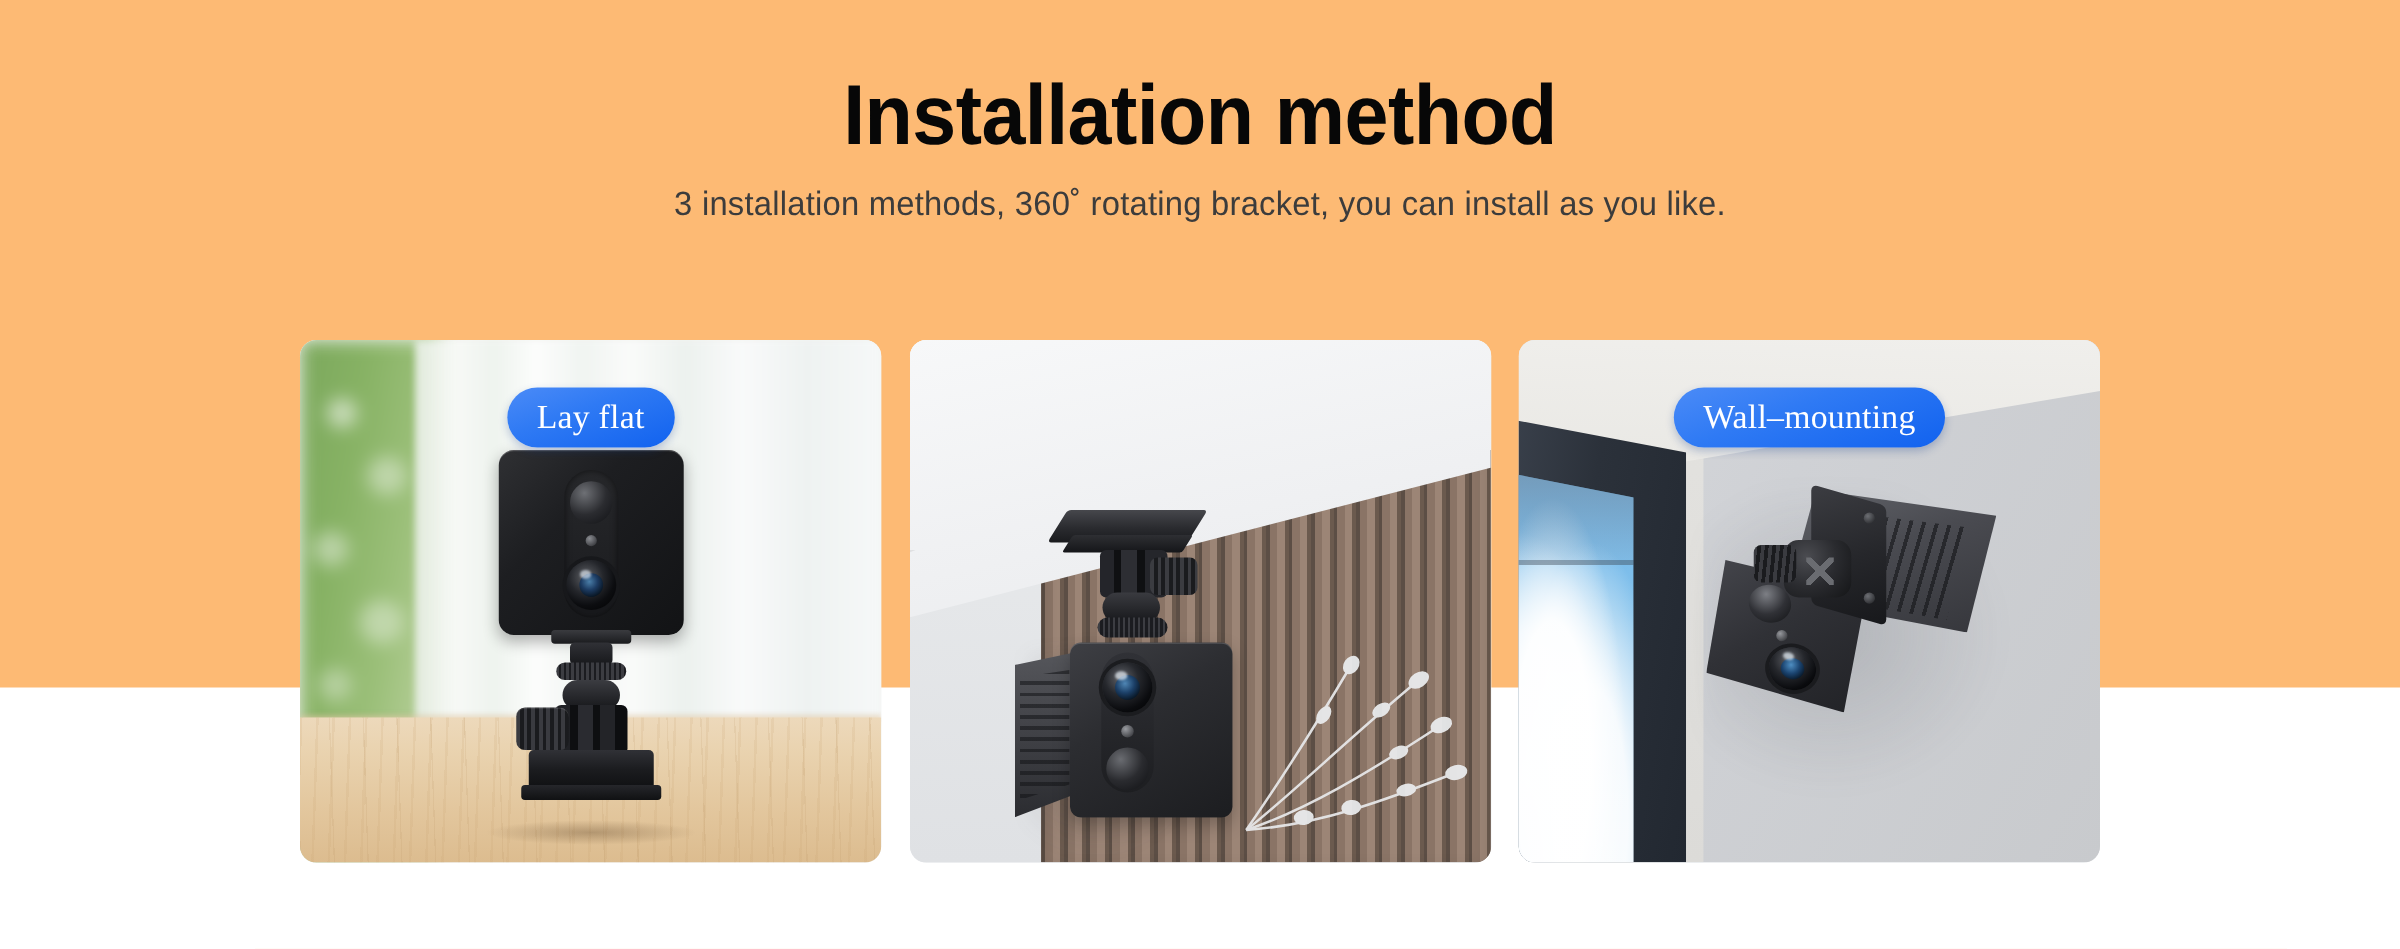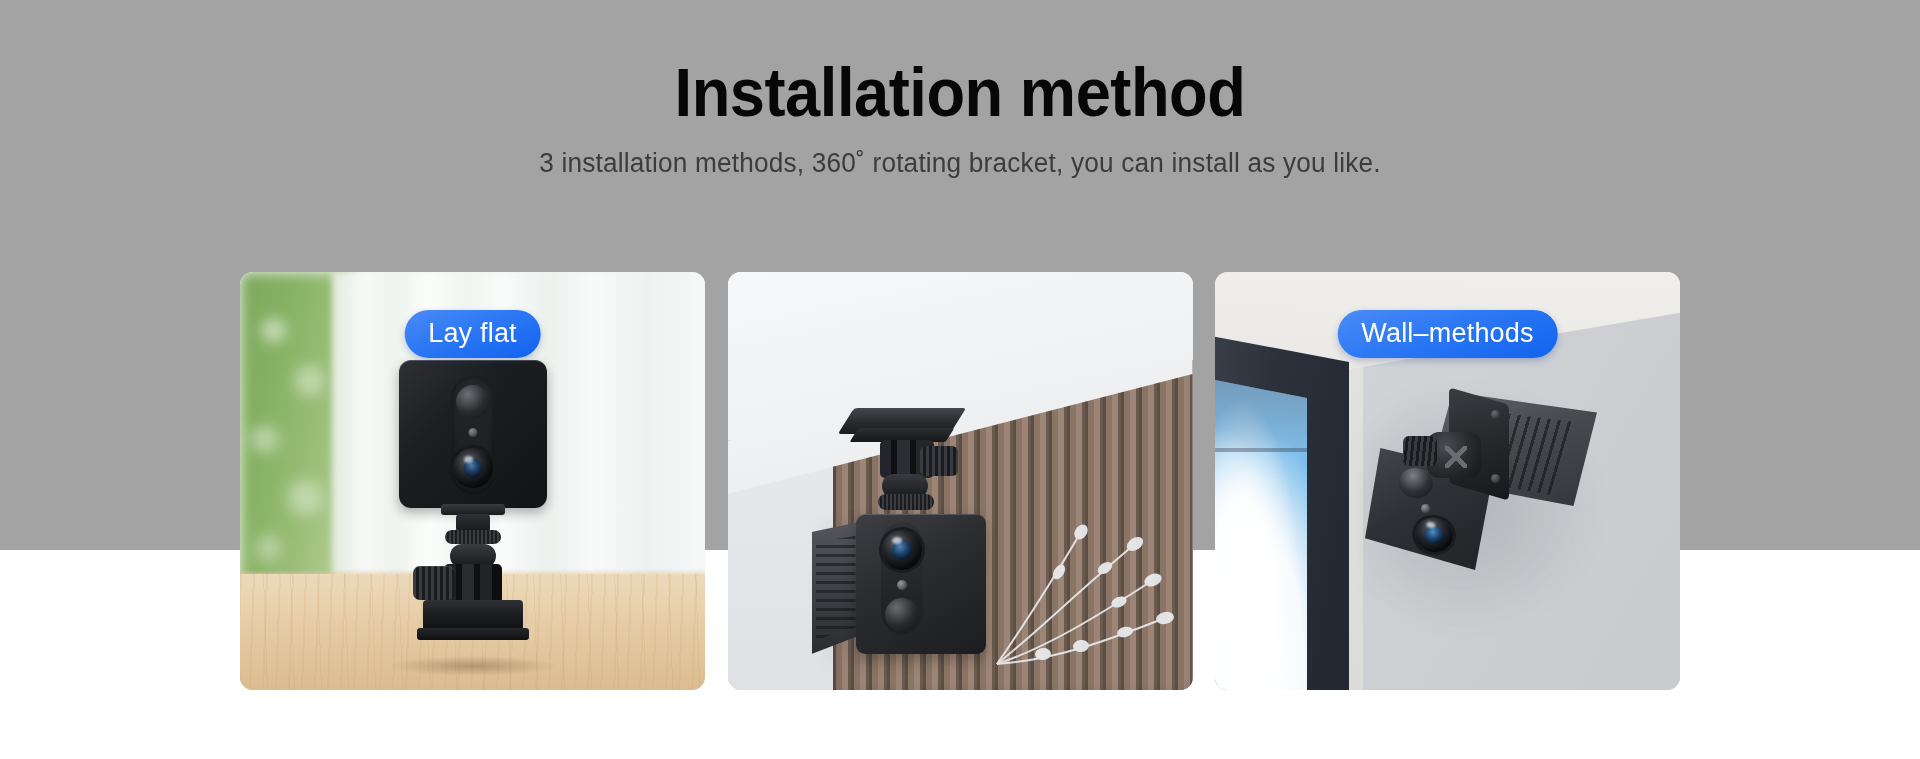--- a/index.html
+++ b/index.html
@@ -1,20 +1,20 @@
 <!DOCTYPE html>
 <html><head>
 <meta charset="utf-8">
 <style>
   * { margin:0; padding:0; box-sizing:border-box; }
   html,body{
     width:1920px; height:759px; background:#ffffff; overflow:hidden;
     font-family:"Liberation Sans", sans-serif;
   }
-  .page{ position:relative; width:1920px; height:550px; background:#a3a3a3; }
+  .page{ position:relative; width:1920px; height:550px; background:#fdba74; }
 
   
   .heading{ position:absolute; left:0; top:0; width:1920px; text-align:center; }
   .title{
     margin-top:58px;
     font-family:"Liberation Sans", sans-serif;
     font-size:68px; font-weight:700; line-height:1.0;
     letter-spacing:-0.5px; color:#070707;
     transform:scaleX(0.93); transform-origin:center top;
   }
@@ -28,20 +28,21 @@
   
   .cards{
     position:absolute; left:240px; top:272px;
     width:1440px; height:418px;
     display:flex; justify-content:space-between;
   }
   .card{
     position:relative; width:465px; height:418px;
     border-radius:13px; overflow:hidden;
     background:#eceef0;
+    font-family:Liberation Serif, serif;
   }
 
   
   .badge{
     position:absolute; top:38px; left:50%; transform:translateX(-50%);
     z-index:40; display:flex; align-items:center; justify-content:center;
     height:48px; padding:0 24px; border-radius:24px;
     background:linear-gradient(160deg,#4b8bf7 0%,#2f7af4 40%,#1162ef 100%);
     box-shadow:0 3px 7px rgba(20,60,140,.28);
     color:#ffffff; font-size:27px; font-weight:400; line-height:1;
@@ -525,18 +526,18 @@
         <div class="mnt3">
           <div class="w-plate"></div>
           <div class="w-screw"></div>
           <div class="w-screw2"></div>
           <div class="w-ball"></div>
           <div class="w-cross"></div>
           <div class="w-knob"></div>
         </div>
       </div>
       <div class="badge">
-        <span>Wall–methods</span>
+        <span>Wall–mounting</span>
       </div>
     </div>
 
   </div>
 </div>
 
 </body></html>

